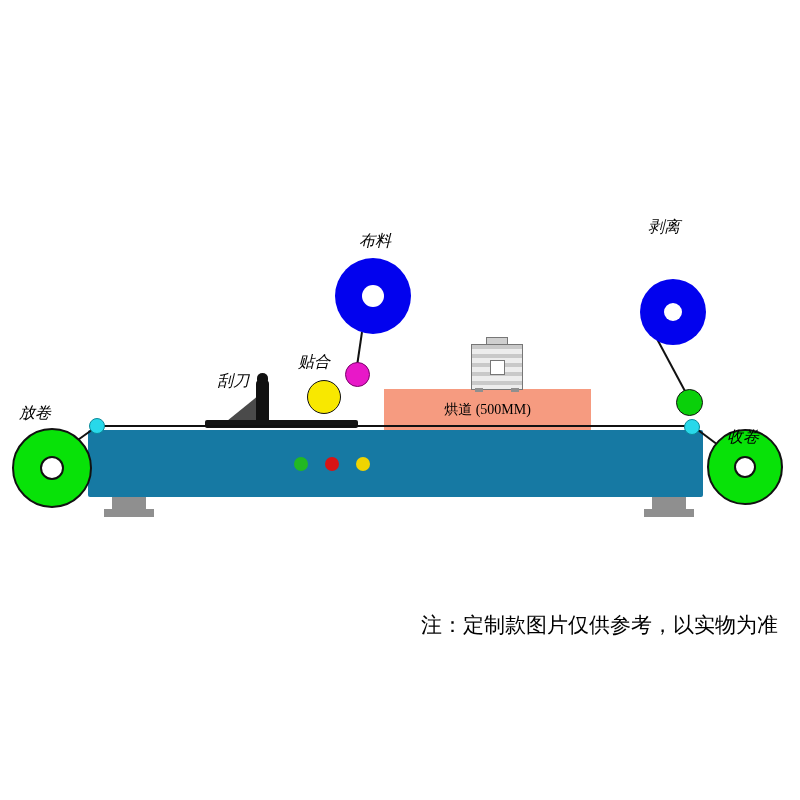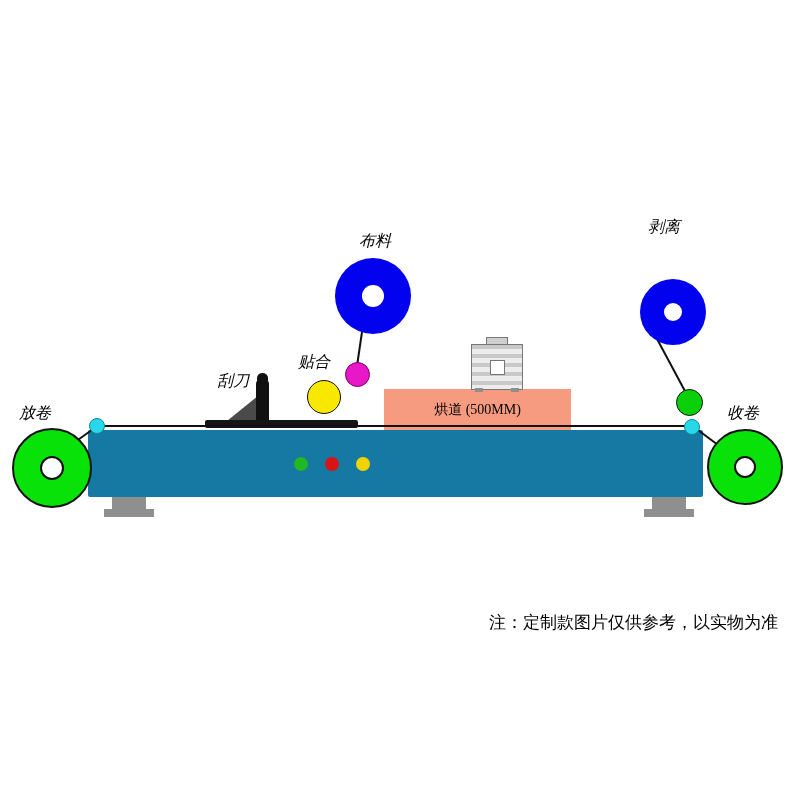--- a/index.html
+++ b/index.html
@@ -21,35 +21,35 @@
   .ball-cyan{background:#28d8ea;border:1px solid #0b8a9a;}
   .ind{width:14px;height:14px;border-radius:50%;}
   .motor-body{background:repeating-linear-gradient(180deg,#c9c9c9 0 4px,#ededed 4px 9px);
               border:1.5px solid #777;display:flex;align-items:center;justify-content:center;box-sizing:border-box;}
   .motor-core{width:15px;height:15px;background:#fff;border:1.5px solid #777;box-sizing:border-box;}
   .motor-cap{background:#cfcfcf;border:1.5px solid #777;box-sizing:border-box;}
   .scraper-bar{background:#151515;border-radius:2px;}
   .scraper-wedge{background:#4a4a4a;clip-path:polygon(0% 100%,100% 0%,100% 100%);}
   .scraper-blade{background:#111;border-radius:4px 4px 1px 1px;}
   .scraper-knob{background:#111;border-radius:50% 50% 30% 30%;}
-  .note{font-size:17px;text-align:right;white-space:nowrap;}
+  .note{font-size:21px;text-align:right;white-space:nowrap;}
   svg line{stroke:#111;stroke-width:2;}
 </style>
 </head>
 <body>
 
 <div id="canvas">
 
   <div class="abs machine" style="left:88px;top:430px;width:615px;height:67px;"></div>
   <div class="abs leg" style="left:112px;top:497px;width:34px;height:12px;"></div>
   <div class="abs leg" style="left:104px;top:509px;width:50px;height:8px;"></div>
   <div class="abs leg" style="left:652px;top:497px;width:34px;height:12px;"></div>
   <div class="abs leg" style="left:644px;top:509px;width:50px;height:8px;"></div>
 
-  <div class="abs oven" style="left:384px;top:389px;width:187px;height:41px;">
+  <div class="abs oven" style="left:384px;top:389px;width:207px;height:41px;">
     <span>烘道 (500MM)</span>
   </div>
 
   <div class="abs motor-cap" style="left:486px;top:337px;width:22px;height:8px;"></div>
   <div class="abs motor-body" style="left:471px;top:344px;width:52px;height:46px;">
     <div class="motor-core"></div>
   </div>
   <div class="abs leg" style="left:475px;top:388px;width:8px;height:4px;"></div>
   <div class="abs leg" style="left:511px;top:388px;width:8px;height:4px;"></div>
 
@@ -87,17 +87,17 @@
 
   <div class="abs ind" style="left:294px;top:457px;background:#22b822;"></div>
   <div class="abs ind" style="left:325px;top:457px;background:#d81414;"></div>
   <div class="abs ind" style="left:356px;top:457px;background:#f0d400;"></div>
 
   <div class="abs label" style="left:345px;top:231px;width:60px;">布料</div>
   <div class="abs label" style="left:634px;top:217px;width:60px;">剥离</div>
   <div class="abs label" style="left:203px;top:347px;width:60px;margin-top:24px;">刮刀</div>
   <div class="abs label" style="left:284px;top:352px;width:60px;text-align:center;">贴合</div>
   <div class="abs label" style="left:6px;top:403px;width:58px;">放卷</div>
-  <div class="abs label" style="left:714px;top:403px;width:58px;">收卷</div>
+  <div class="abs label" style="left:714px;top:427px;width:58px;">收卷</div>
 
   <div class="abs note" style="left:420px;top:611px;width:358px;">注：定制款图片仅供参考，以实物为准</div>
 
 </div>
 
 </body></html>

